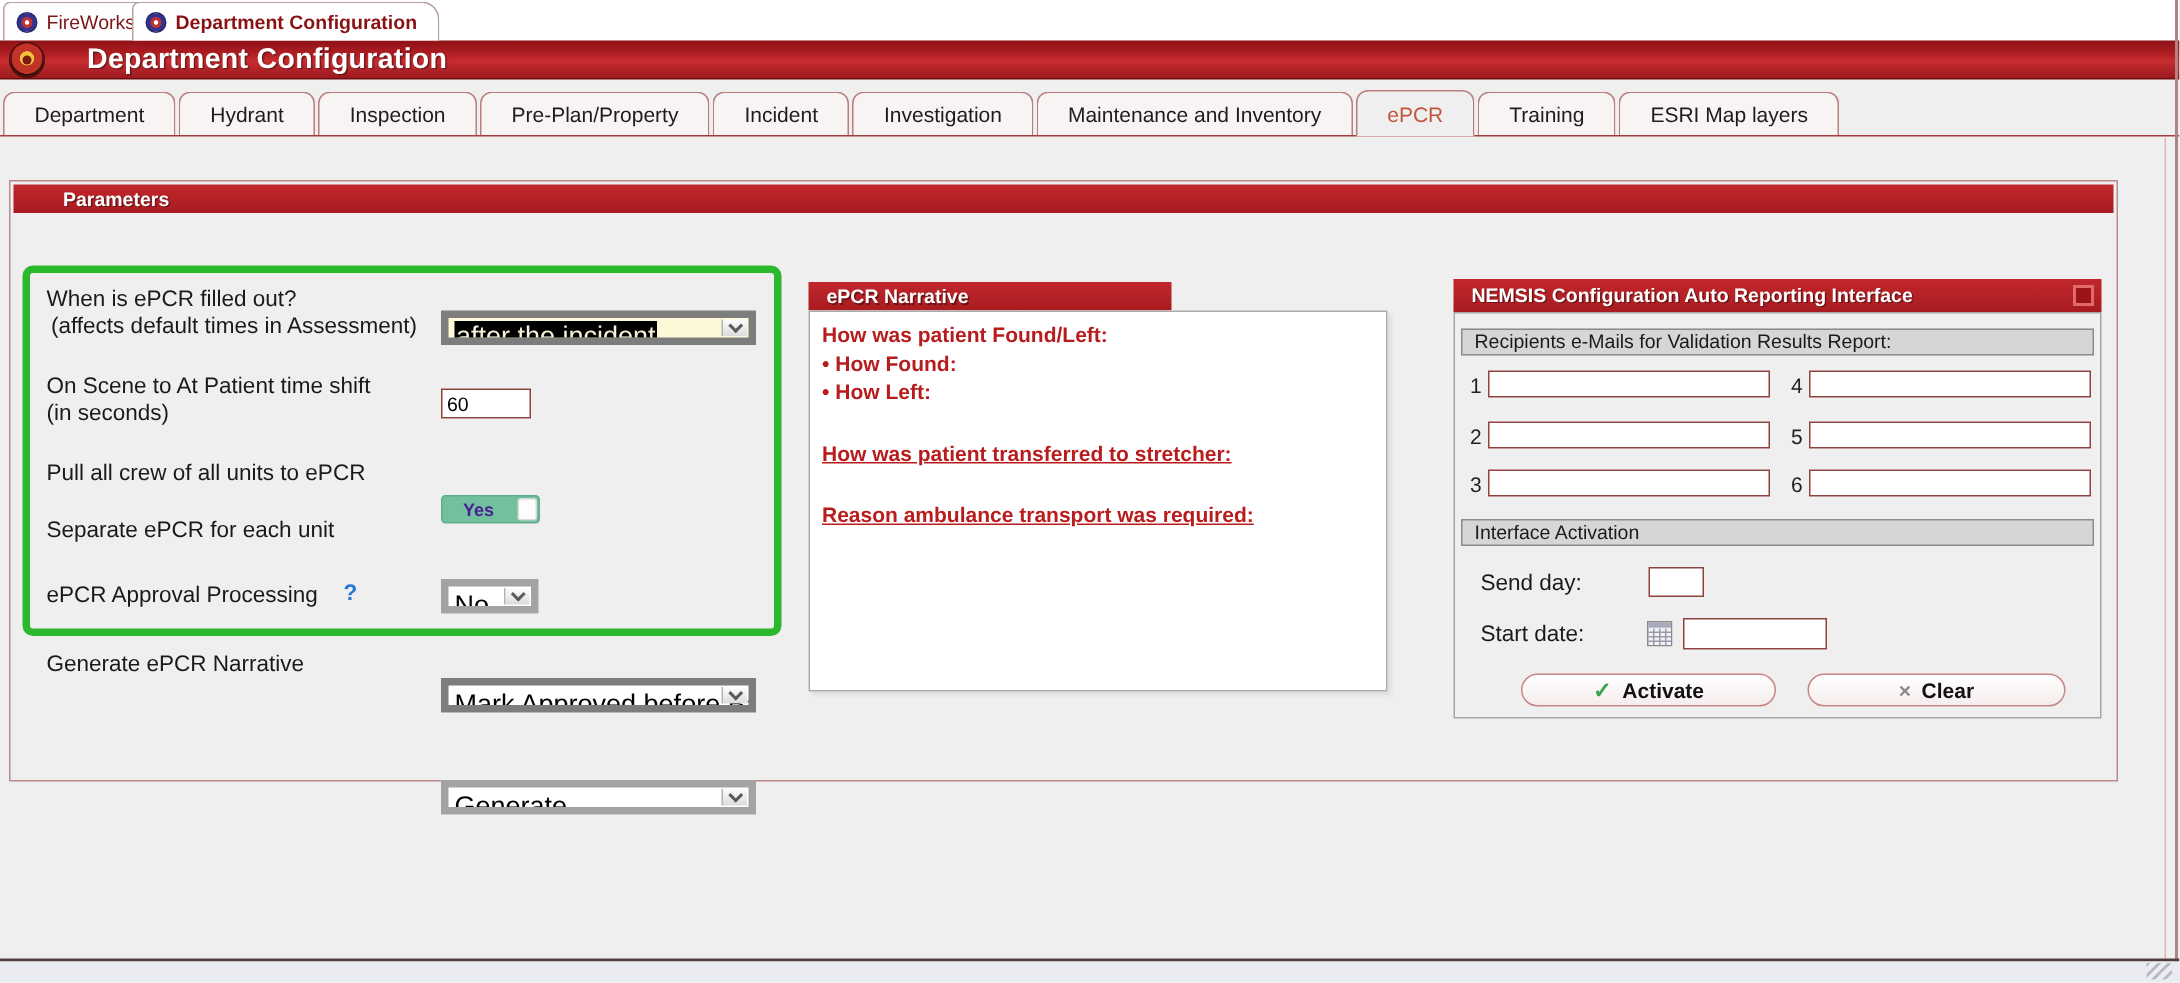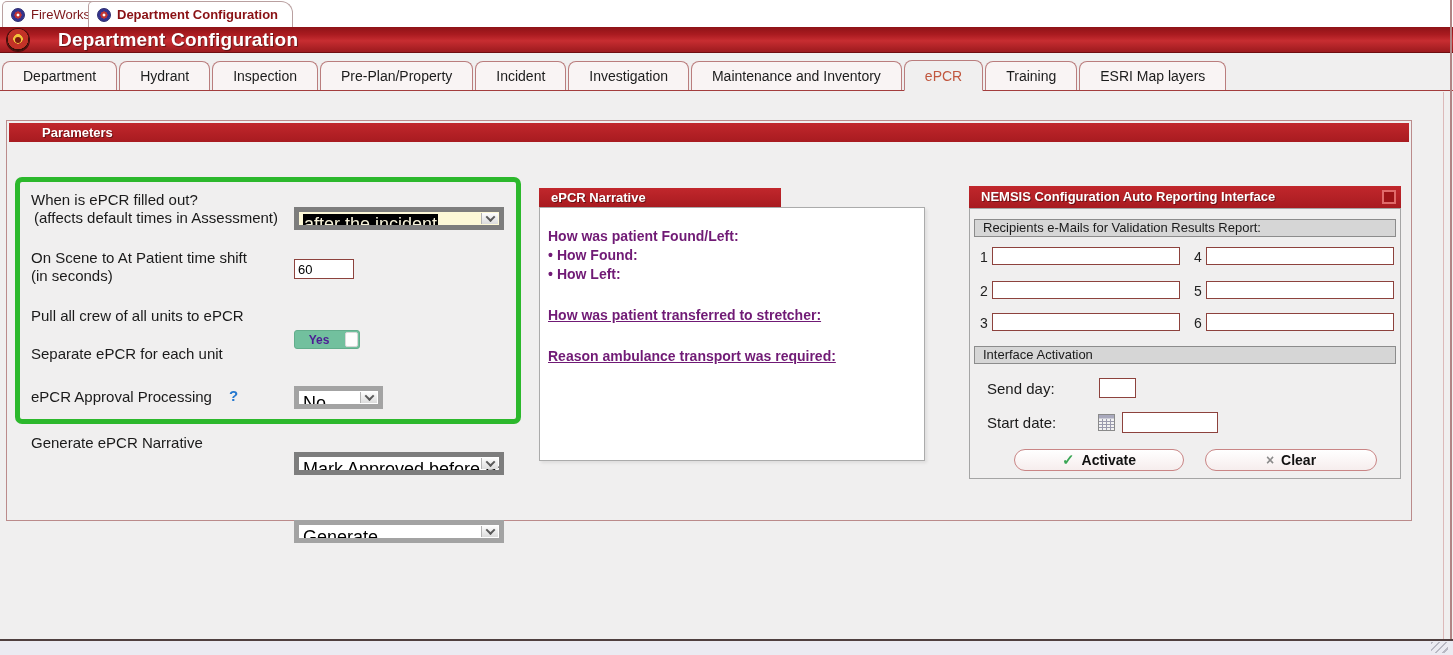--- a/index.html
+++ b/index.html
@@ -70,21 +70,21 @@
                      color:#4c1d95; font-size:12px; font-weight:bold; line-height:18px; }
   .toggle .knob { position:absolute; right:1px; top:1px; width:13px; height:15px; background:#fdfdfd;
                   border:1px solid #d8d8d8; border-radius:2px; }
 
   .help-q { position:absolute; left:222px; font-size:15px; font-weight:bold; color:#2478cf; cursor:pointer; }
 
   
   .narr-header { position:absolute; left:532px; top:67px; width:242px; padding-left:12px; }
   .narr-body { position:absolute; left:532px; top:86px; width:386px; height:254px; background:#ffffff;
                border:1px solid #ababab; box-shadow:2px 2px 3px rgba(0,0,0,.08);
-               padding:19px 8px; font-size:14px; color:#701a75; font-weight:bold; }
+               padding:6px 8px; font-size:14px; color:#b91c1c; font-weight:bold; }
   .nline { line-height:19px; }
   .nline.bullet { font-weight:bold; }
   .nline .blt { margin-right:4px; }
   .nline.gap { margin-top:22px;text-decoration:underline; }
 
   
   .nemsis-header { position:absolute; left:962px; top:65px; width:432px; height:22px; line-height:22px;
                    padding-left:12px; }
   .nem-close { position:absolute; right:5px; top:4px; width:14px; height:14px; background:#9e1317;
                border:2px solid #e06a6a; cursor:pointer; }
@@ -168,21 +168,21 @@
     </div>
     <input class="ctrl txt-input" style="top: 138px; width: 60px;" value="60">
 
     <div class="f-label" style="top:186px; width:280px;">Pull all crew of all units to ePCR</div>
     <div class="ctrl toggle" style="top:186px;">
       <span class="t-label">Yes</span>
       <span class="knob"></span>
     </div>
 
     <div class="f-label" style="top:224px; width:280px;">Separate ePCR for each unit</div>
-    <div class="ctrl combo" style="top:223px; width:89px;">
+    <div class="ctrl combo" style="top:223px; width:65px;">
       <span>No</span>
       <span class="combo-btn">
           <span class="chev"></span>
         </span>
     </div>
 
     <div class="f-label" style="top:267px; width:200px;">ePCR Approval Processing</div>
     <span class="help-q" style="top:266px;">?</span>
     <div class="ctrl combo gray-border" style="top:266px; width:210px;">
       <span>Mark Approved before Backgr</span>

